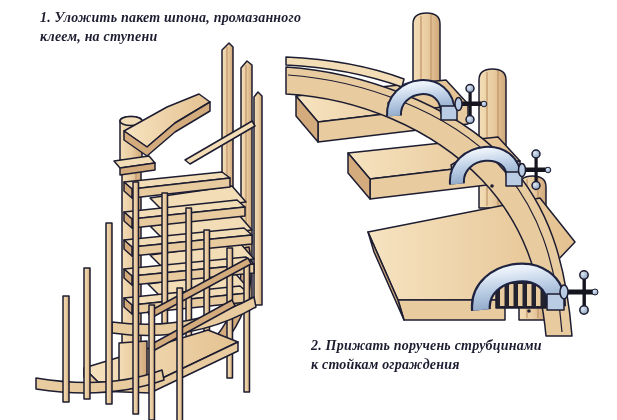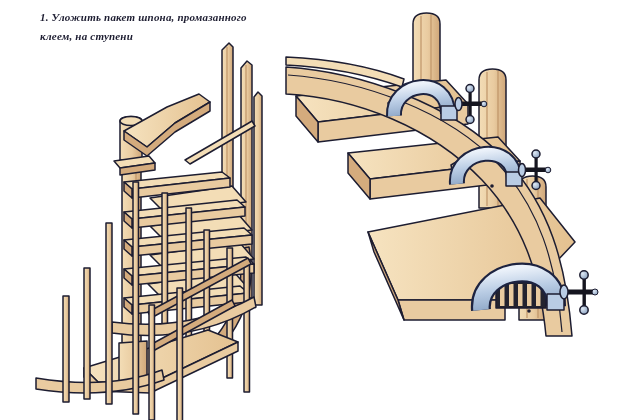--- a/index.html
+++ b/index.html
@@ -4,21 +4,21 @@
 <style>
   html,body{margin:0;padding:0;background:#fff;}
   .stage{
     position:relative;width:617px;height:420px;overflow:hidden;
     background:var(--paper,#ffffff);
     font-family:"Liberation Serif","DejaVu Serif",serif;
   }
   .caption{
     position:absolute;
     font-style:italic;font-weight:bold;
-    font-size:11px;line-height:19px;letter-spacing:.2px;
+    font-size:14px;line-height:19px;letter-spacing:.2px;
     color:var(--outline,#1d1d31);
     white-space:pre-line;
   }
   #cap1{left:40px;top:8px;width:290px;}
   #cap2{left:311px;top:336px;width:300px;}
   svg{position:absolute;left:0;top:0;}
   .o{stroke:var(--outline,#1d1d31);stroke-width:1.5;stroke-linejoin:round;}
   .o2{stroke:var(--outline,#1d1d31);stroke-width:1.2;fill:none;}
   .wl{fill:var(--wood-light,#f3ddb6);}
   .wm{fill:var(--wood-mid,#e9cba0);}
@@ -26,20 +26,22 @@
   .metal{fill:var(--metal-dark,#15151f);}
   .cm{fill:var(--clamp-mid,#b9cce4);}
 </style>
 </head>
 <body>
 
 <div class="stage">
 
   <div class="caption" id="cap1">1. Уложить пакет шпона, промазанного
 клеем, на ступени</div>
+  <div class="caption" id="cap2">2. Прижать поручень струбцинами
+к стойкам ограждения</div>
 
   <svg width="617" height="420" viewBox="0 0 617 420">
     <defs>
       <linearGradient id="gPost" x1="0" y1="0" x2="1" y2="0">
         <stop offset="0" stop-color="#f3ddb6"></stop>
           <stop offset="0.55" stop-color="#e9cba0"></stop>
           <stop offset="1" stop-color="#cfa678"></stop>
       </linearGradient>
       <linearGradient id="gStep" x1="0" y1="0" x2="1" y2="0">
         <stop offset="0" stop-color="#f6e3c0"></stop>

